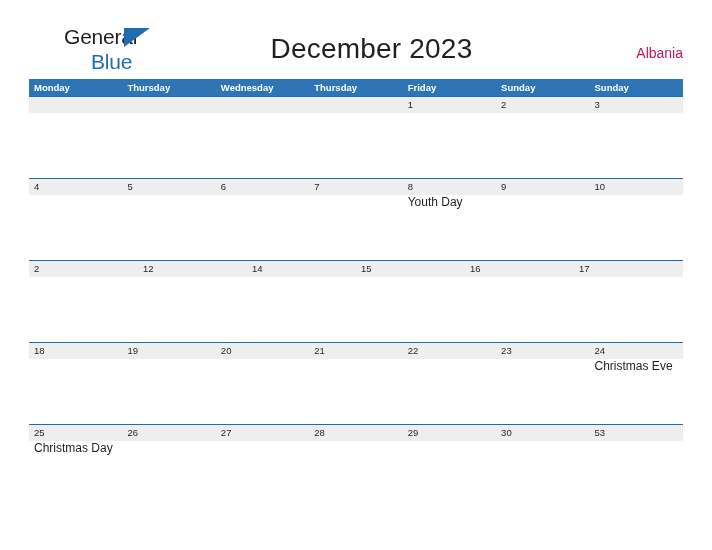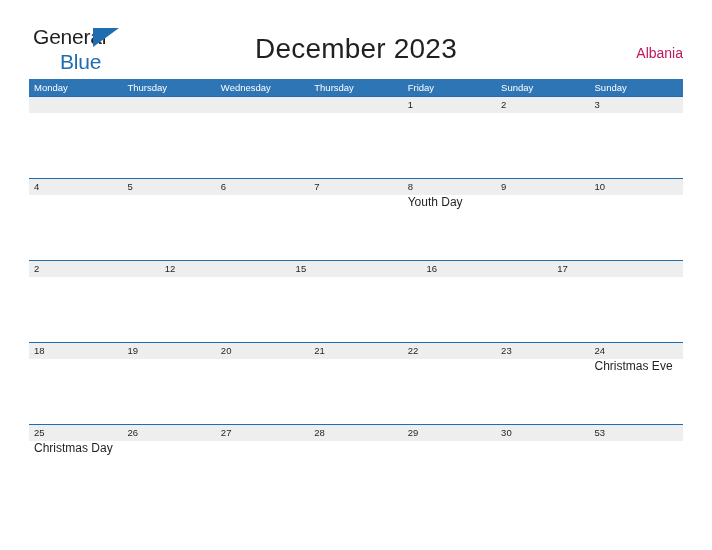--- a/index.html
+++ b/index.html
@@ -13,20 +13,21 @@
     background: #ffffff;
     font-family: "Liberation Sans", sans-serif;
     overflow: hidden;
     position: relative;
   }
 
   
   .page-header {
     position: relative;
     height: 78px;
+    margin-left: 31px;
   }
 
   .logo {
     position: absolute;
     left: 33px;
     top: 26px;
     width: 110px;
     height: 46px;
     line-height: 1;
     user-select: none;
@@ -95,20 +96,21 @@
     position: absolute;
     left: 29px;
     top: 79px;
     width: 654px;
   }
 
   .dow-header {
     display: flex;
     background: #2e75b6;
     height: 17px;
+    font-weight: bold;
   }
   .dow-cell {
     flex: 1 1 0;
     color: #ffffff;
     font-size: 9.5px;
     line-height: 17px;
     padding-left: 5px;
     white-space: nowrap;
     overflow: hidden;
   }
@@ -280,20 +282,25 @@
           <span class="date-num">2</span>
           <span class="event"></span>
         </div>
       <div class="day-cell">
           <span class="date-band"></span>
           <span class="date-num">12</span>
           <span class="event"></span>
         </div>
       <div class="day-cell">
           <span class="date-band"></span>
+          <span class="date-num">14</span>
+          <span class="event"></span>
+        </div>
+      <div class="day-cell">
+          <span class="date-band"></span>
           <span class="date-num">15</span>
           <span class="event"></span>
         </div>
       <div class="day-cell">
           <span class="date-band"></span>
           <span class="date-num">16</span>
           <span class="event"></span>
         </div>
       <div class="day-cell">
           <span class="date-band"></span>

